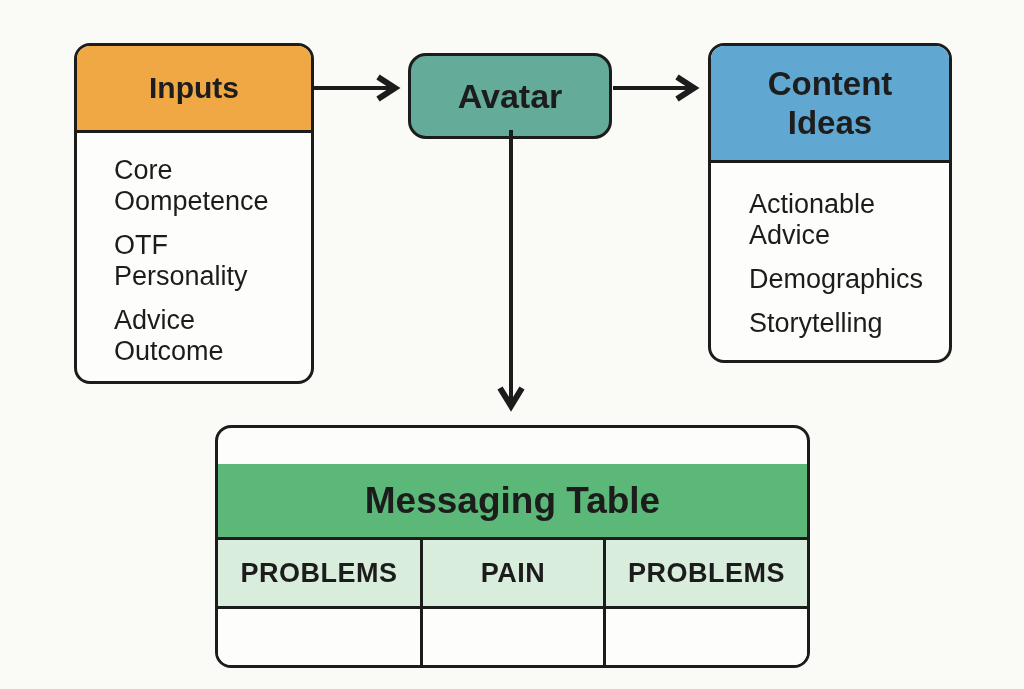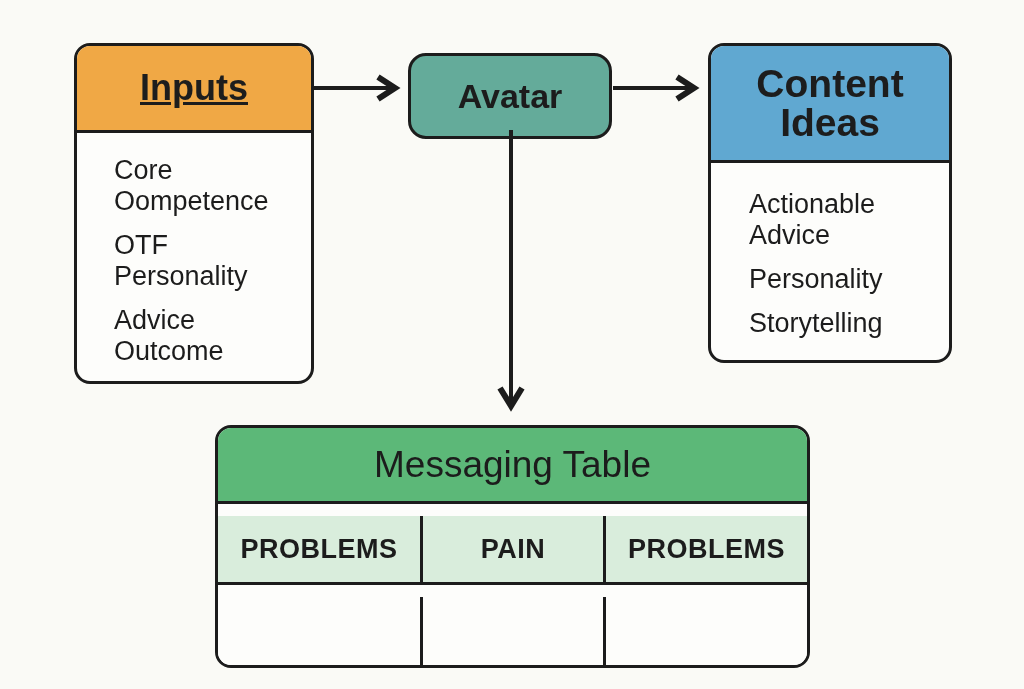--- a/index.html
+++ b/index.html
@@ -24,52 +24,52 @@
     font-weight:bold; text-align:center; color:#1d1d1d;
   }
   .node-body { text-align:left; }
   .node-item {
     font-size:27px; font-weight:500; line-height:31px;
     margin:0 0 13px 0; color:#1c1c1c;
   }
 
   
   #node-inputs { left:74px; top:43px; width:240px; height:341px; }
-  #node-inputs .node-header { height:84px; font-size:36px;text-decoration:underline; }
+  #node-inputs .node-header { height:84px; font-size:30px; }
   #node-inputs .node-body { padding:22px 8px 0 37px; }
 
   
   #node-avatar {
     left:408px; top:45px; width:204px; height:86px;
     border-radius:18px;
     display:flex; align-items:center; justify-content:center;
     font-size:34px; font-weight:bold;
   }
 
   
   #node-content-ideas { left:708px; top:43px; width:244px; height:320px; }
   #node-content-ideas .node-header {
-    height:114px; font-size:39px; line-height:39px; padding:0 36px;
+    height:114px; font-size:33px; line-height:39px; padding:0 36px;
   }
   #node-content-ideas .node-body { padding:26px 8px 0 38px; }
 
   
   #messaging-table {
     position:absolute; left:215px; top:425px; width:595px; height:243px;
     box-sizing:border-box; border:3px solid #1c1c1c; border-radius:16px;
     overflow:hidden; background:#fdfdfb;
     display:flex; flex-direction:column;
   }
   .table-title {
     height:73px; flex:0 0 73px;
     border-bottom:3px solid #1c1c1c;
     display:flex; align-items:center; justify-content:center;
-    font-size:37px; font-weight:normal;
+    font-size:37px; font-weight:bold;margin-top:36px;
   }
-  .table-row { display:flex;margin-top:12px; }
+  .table-row { display:flex; }
   .table-header-row { flex:0 0 66px; height:66px; border-bottom:3px solid #1c1c1c; }
   .table-body-row { flex:1; background:#fdfdfb; }
   .cell {
     box-sizing:border-box;
     display:flex; align-items:center; justify-content:center;
   }
   .cell.c1 { width:205px; border-right:3px solid #1c1c1c; }
   .cell.c2 { width:183px; border-right:3px solid #1c1c1c; }
   .cell.c3 { flex:1; }
   .table-header-row .cell {
@@ -97,21 +97,21 @@
   <div class="node" id="node-avatar" style="background-color: rgb(100, 171, 154); margin-top: 8px;">
     <span>Avatar</span>
   </div>
 
   <div class="node" id="node-content-ideas">
     <div class="node-header" style="background-color: rgb(96, 168, 209);">
       <span>Content Ideas</span>
     </div>
     <div class="node-body">
       <div class="node-item">Actionable Advice</div>
-      <div class="node-item">Personality</div>
+      <div class="node-item">Demographics</div>
       <div class="node-item">Storytelling</div>
     </div>
   </div>
 
   <div id="messaging-table">
     <div class="table-title" style="background-color: rgb(92, 184, 120);">
       <span>Messaging Table</span>
     </div>
     <div class="table-row table-header-row">
       <div class="cell c1" style="background-color: rgb(217, 237, 220);">PROBLEMS</div>

